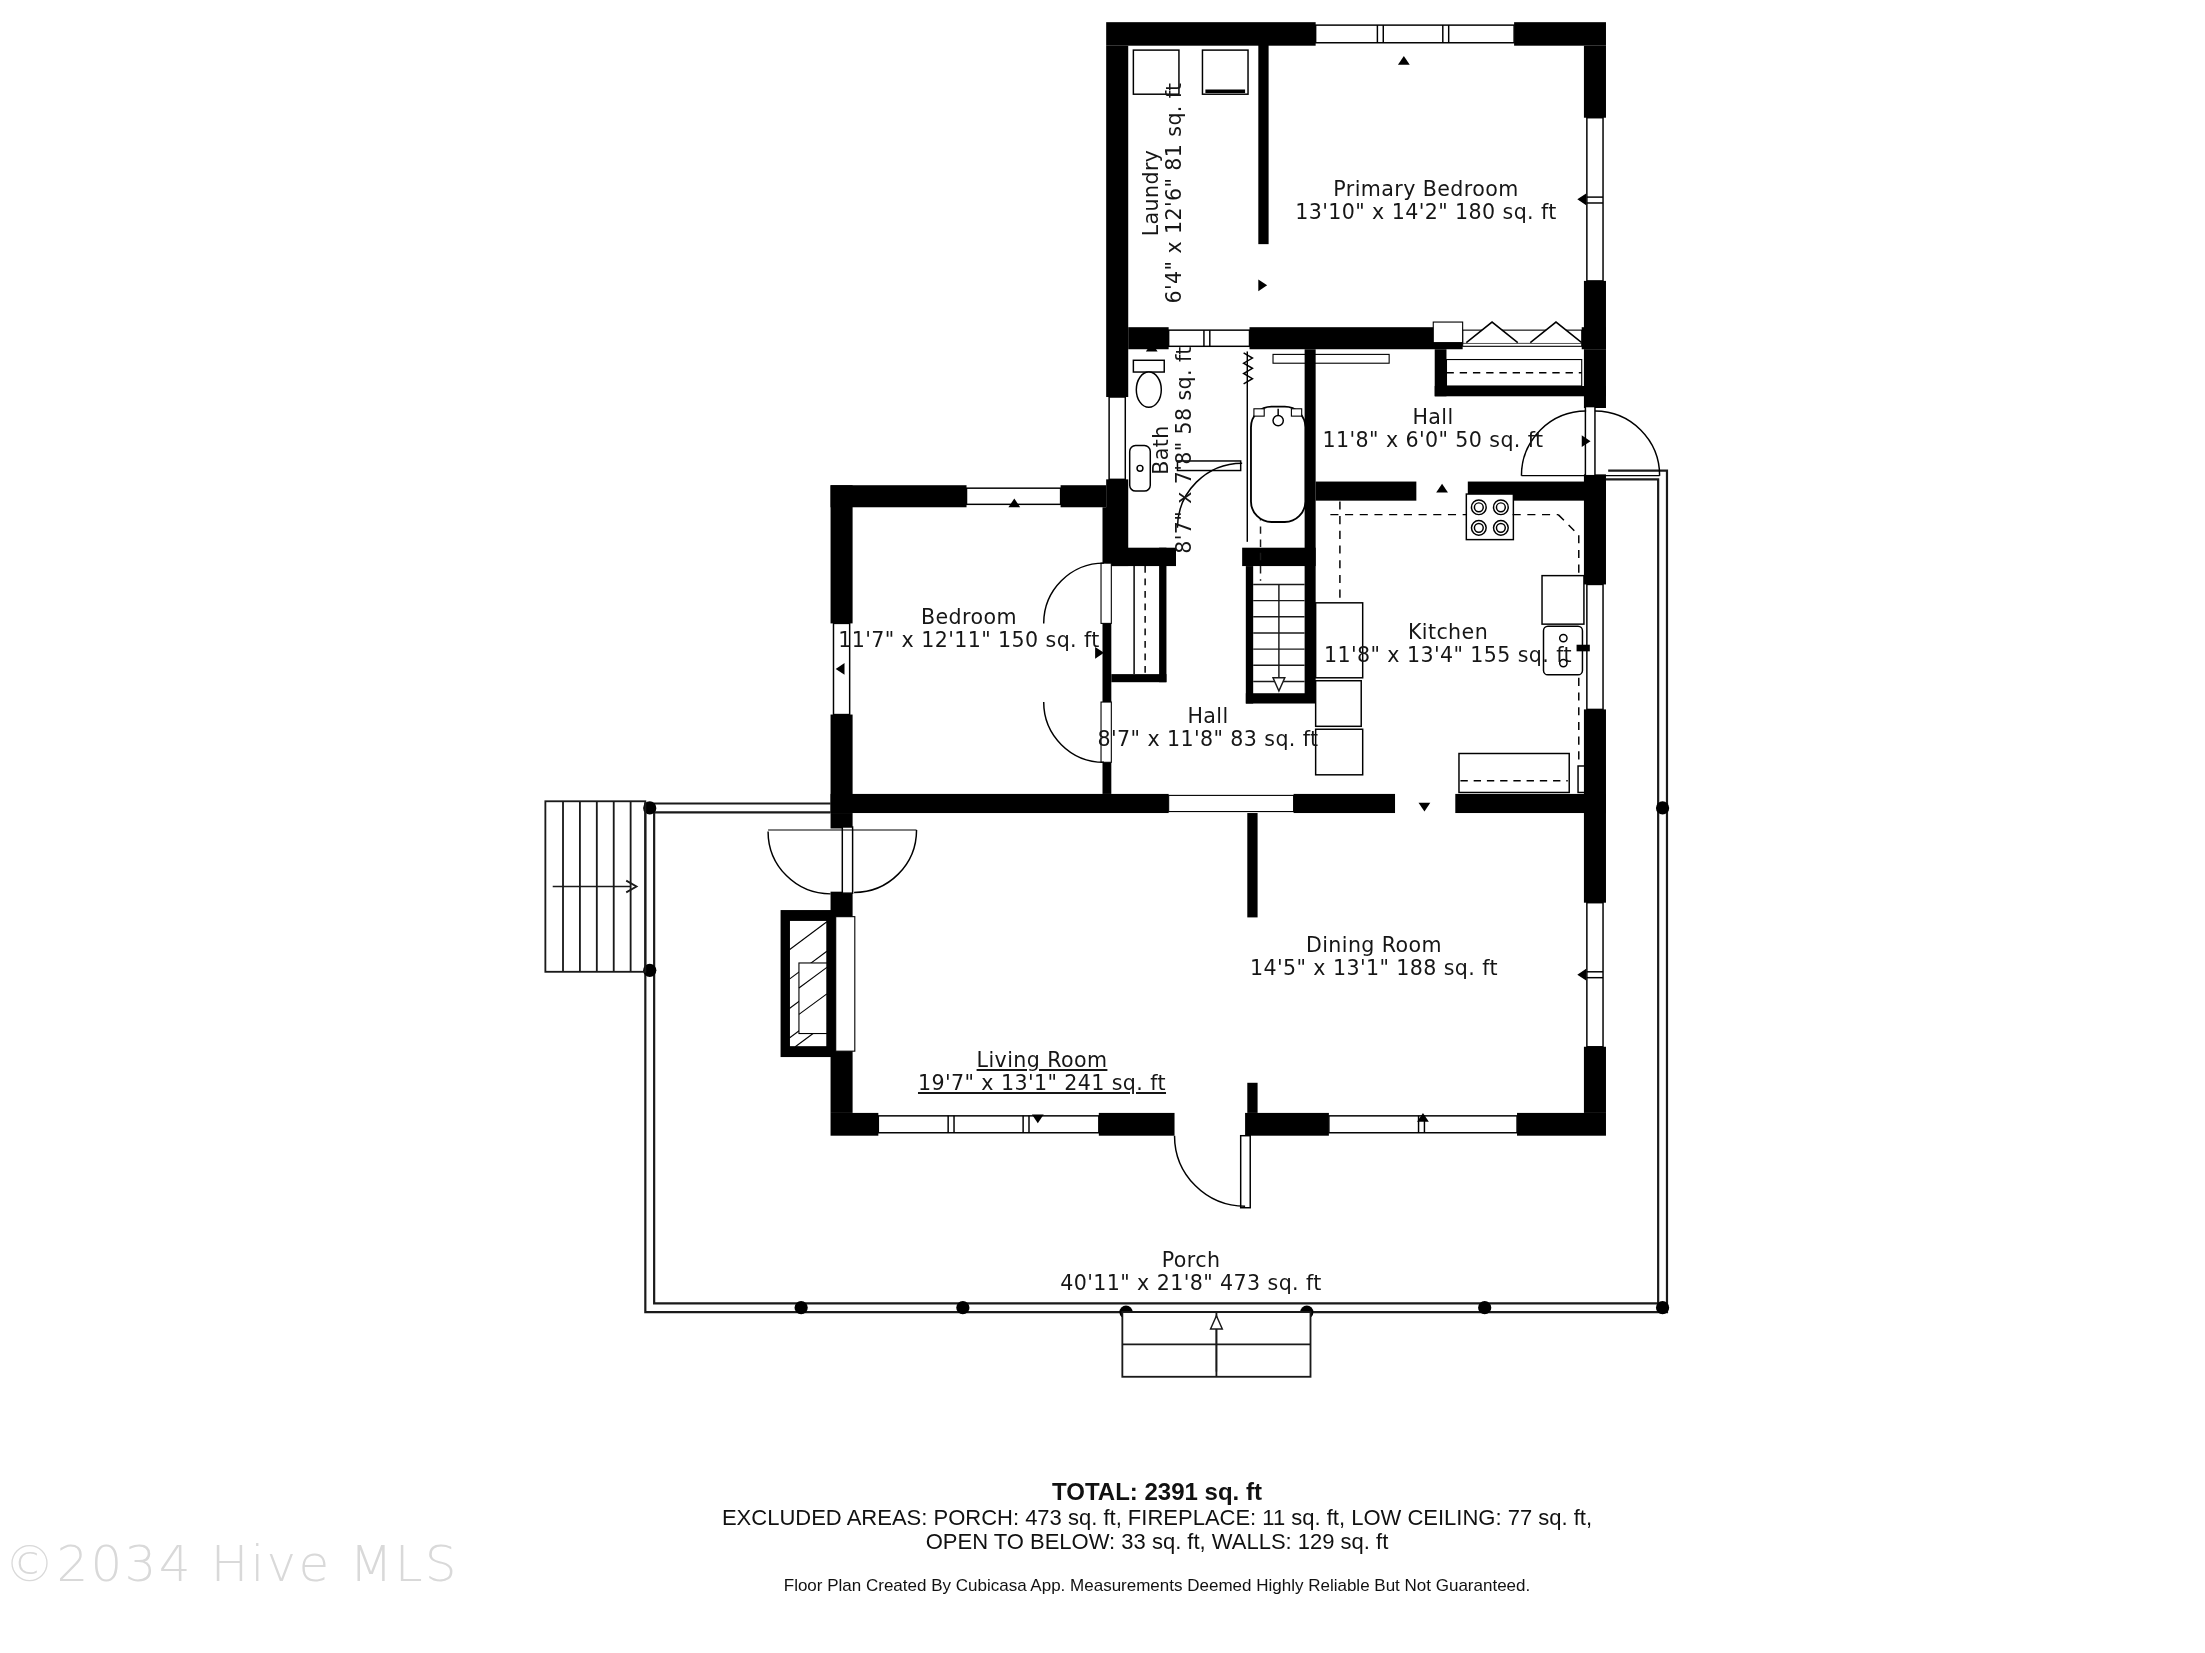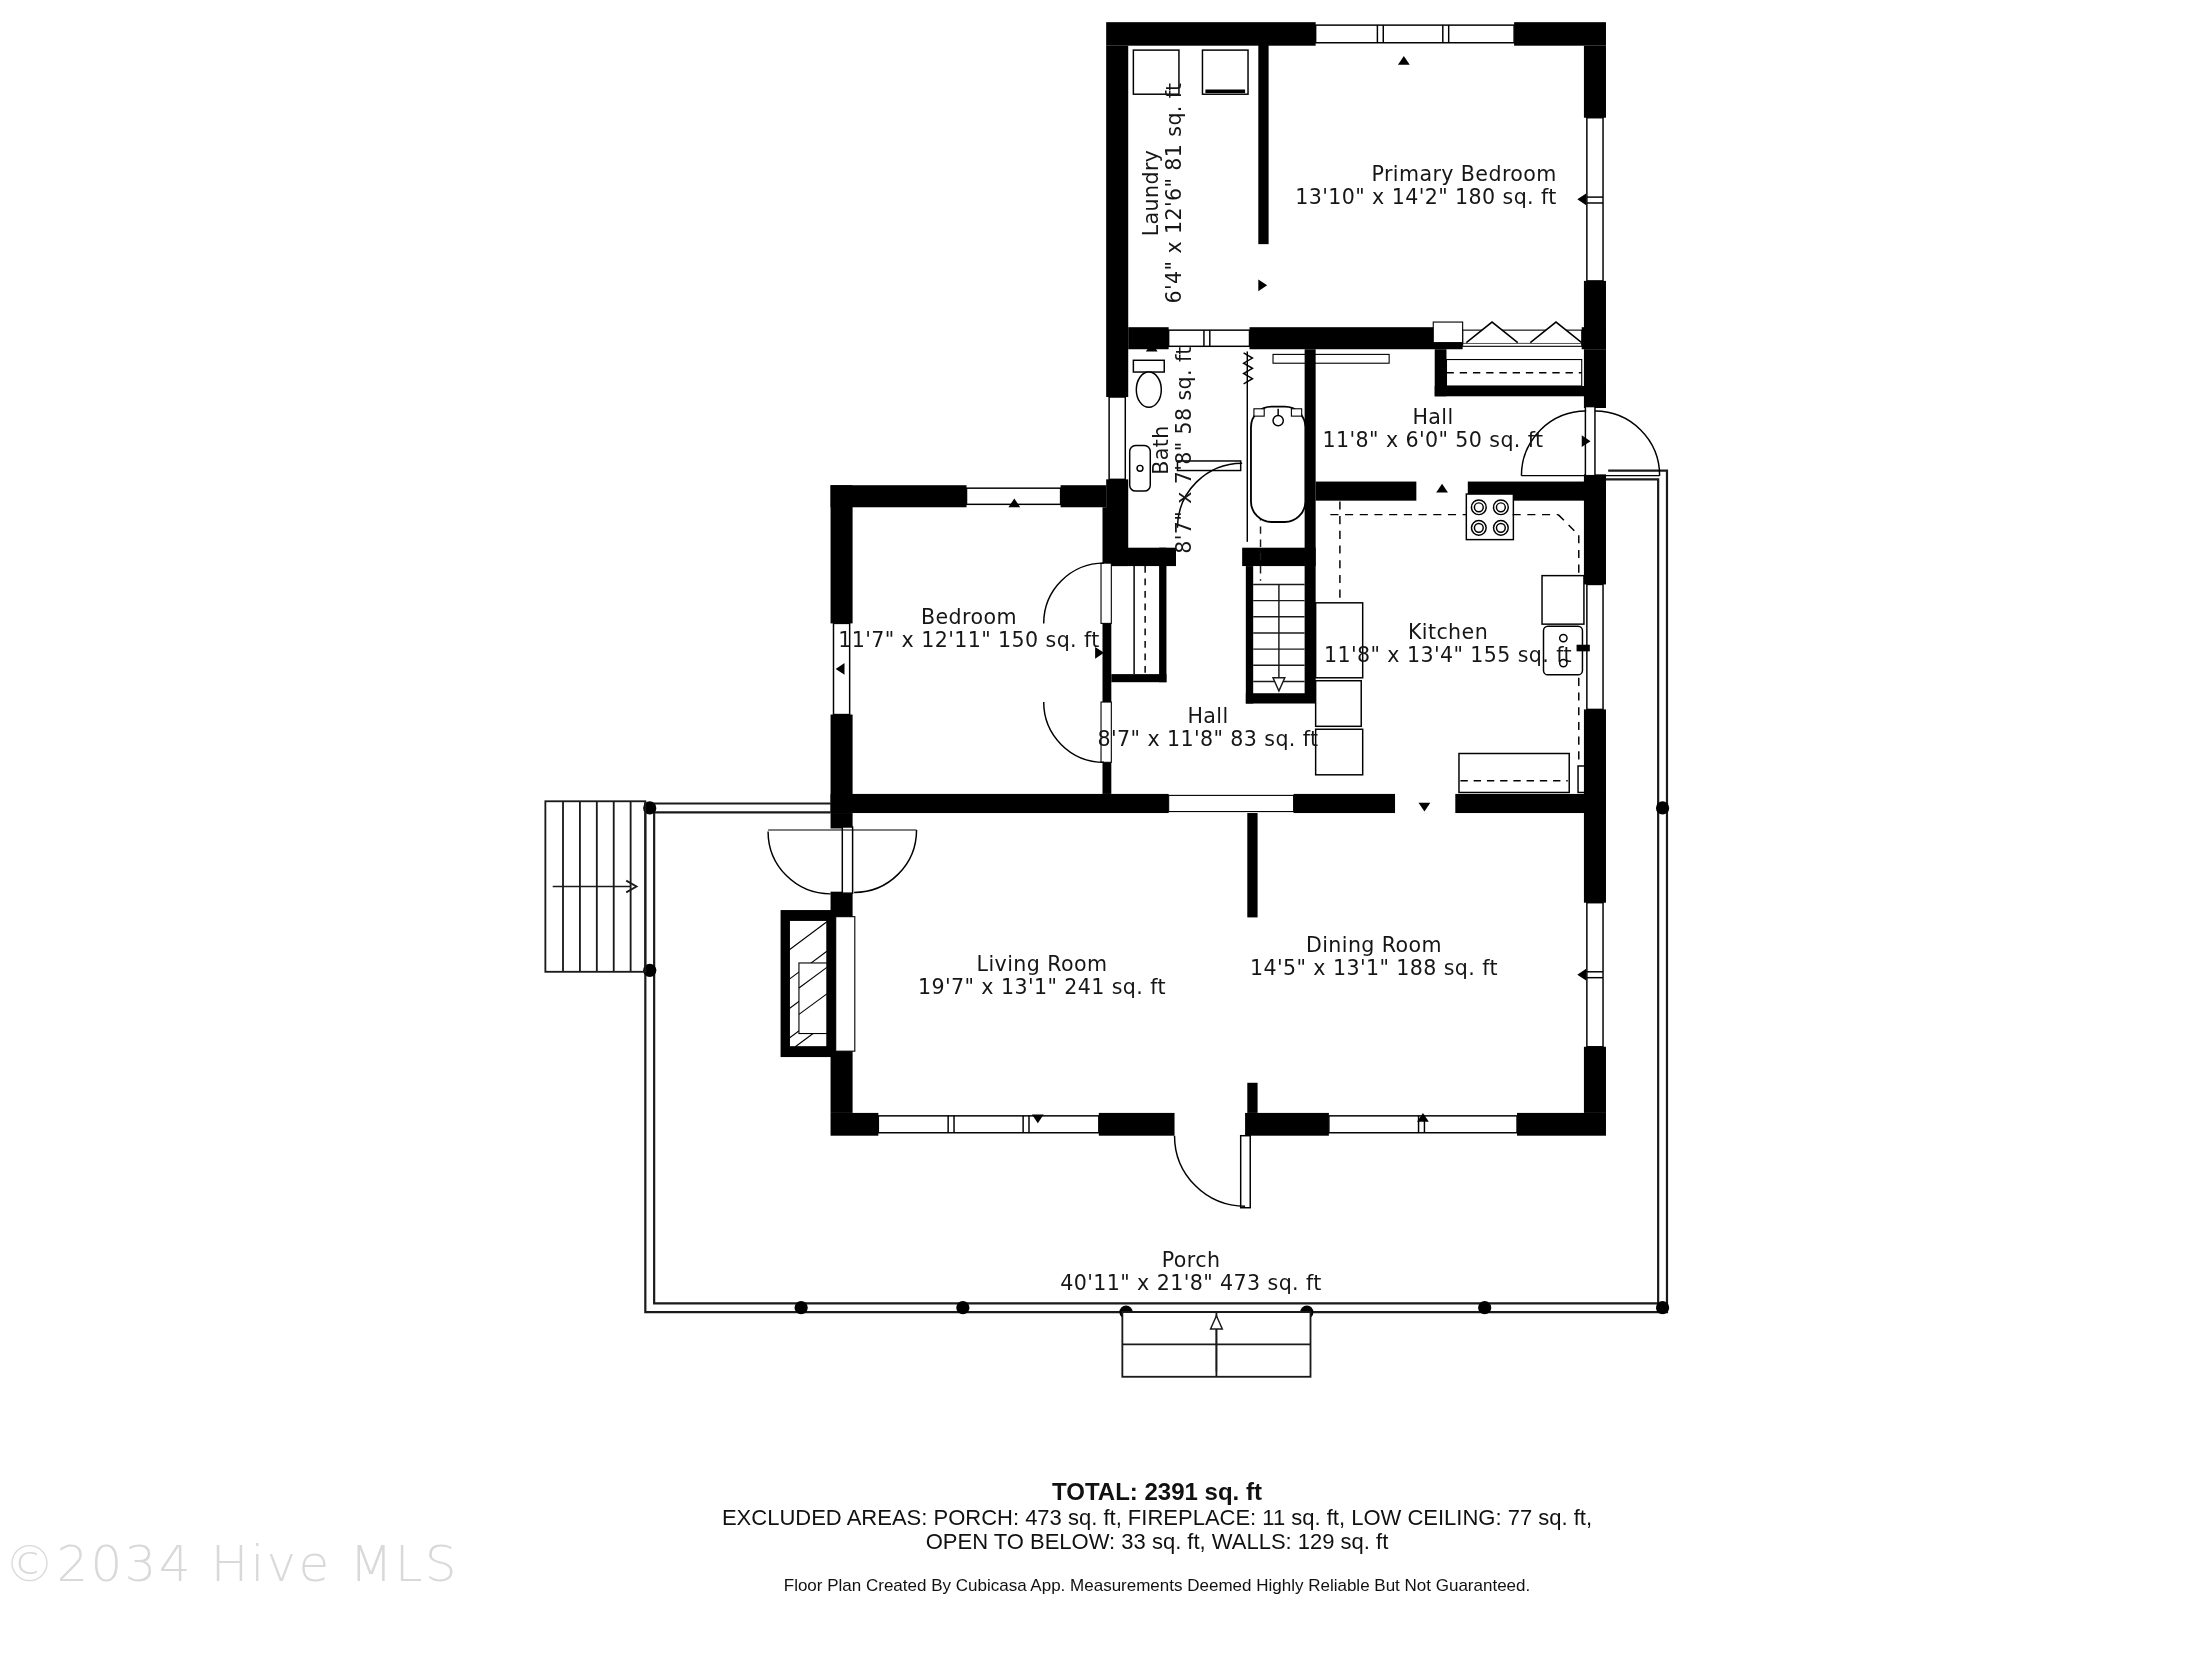--- a/index.html
+++ b/index.html
@@ -346,21 +346,21 @@
     <polygon points="1928,1526 1944,1526 1936,1514"></polygon>
     <polygon points="2152,592 2152,608 2164,600"></polygon>
   </g>
 </svg>
 
 <div class="room-label rot" style="left:1163px;top:193px;">
   <div>Laundry</div>
   <div>6'4" x 12'6" 81 sq. ft</div>
 </div>
 
-<div class="room-label" style="left:1426px;top:186px;text-align:right;">
+<div class="room-label" style="left:1426px;top:201px;">
   <div>Primary Bedroom</div>
   <div>13'10" x 14'2" 180 sq. ft</div>
 </div>
 
 <div class="room-label rot" style="left:1173px;top:450px;">
   <div>Bath</div>
   <div>8'7" x 7'8" 58 sq. ft</div>
 </div>
 
 <div class="room-label" style="left:1433px;top:429px;">
@@ -376,21 +376,21 @@
 <div class="room-label" style="left:1448px;top:644px;">
   <div>Kitchen</div>
   <div>11'8" x 13'4" 155 sq. ft</div>
 </div>
 
 <div class="room-label" style="left:1208px;top:728px;">
   <div>Hall</div>
   <div>8'7" x 11'8" 83 sq. ft</div>
 </div>
 
-<div class="room-label" style="left:1042px;top:976px;">
+<div class="room-label" style="left:1042px;top:1072px;text-decoration:underline;">
   <div>Living Room</div>
   <div>19'7" x 13'1" 241 sq. ft</div>
 </div>
 
 <div class="room-label" style="left:1374px;top:957px;">
   <div>Dining Room</div>
   <div>14'5" x 13'1" 188 sq. ft</div>
 </div>
 
 <div class="room-label" style="left:1191px;top:1272px;">

